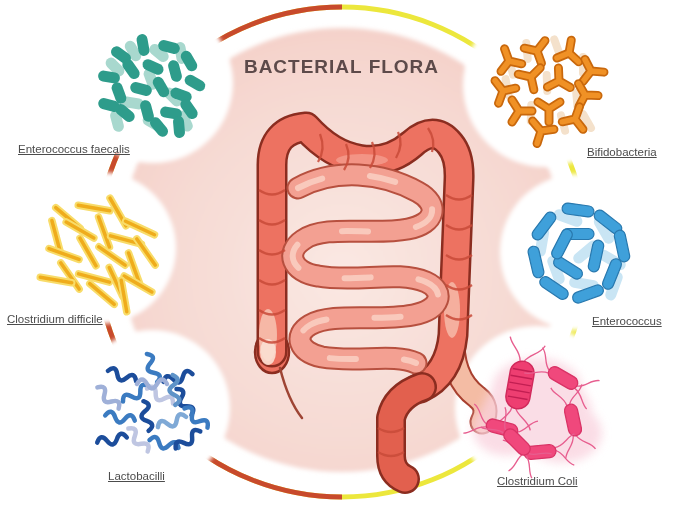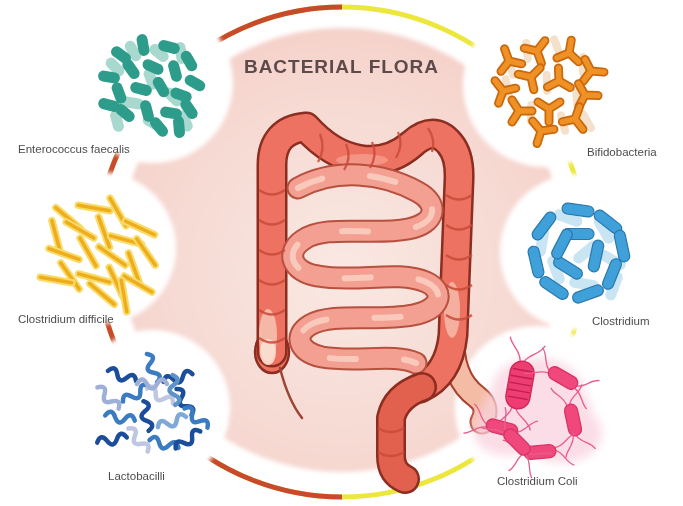--- a/index.html
+++ b/index.html
@@ -7,24 +7,24 @@
     position:relative;width:683px;height:506px;overflow:hidden;background:#ffffff;
     font-family:"Liberation Sans", sans-serif;
     border-radius:8px;
   }
   #art{position:absolute;left:0;top:0;}
   .title{
     position:absolute;top:56px;left:0;width:683px;text-align:center;
     font-size:19px;font-weight:600;letter-spacing:1px;color:#5d4a4a;
   }
   .lbl{
-    position:absolute;font-size:11.5px;color:#4c4c4c;white-space:nowrap;
+    position:absolute;font-size:11.5px;color:#4c4c4c;white-space:nowrap;text-decoration:underline;
   }
   .lbl-enterococcus{left:18px;top:143px;}
-  .lbl-clostridium{left:18px;top:313px;}
+  .lbl-clostridium{left:7px;top:313px;}
   .lbl-campylobacter{left:108px;top:470px;}
   .lbl-bifidobacteria{left:587px;top:146px;}
   .lbl-lactobacilli{left:592px;top:315px;}
   .lbl-ecoli{left:497px;top:475px;}
   
   .ya{stroke:#F8DC6A;stroke-width:7.5;stroke-linecap:round;fill:none;}
   .yb{stroke:#EFAC1C;stroke-width:3.5;stroke-linecap:round;fill:none;}
   .bo{stroke:#C9680C;stroke-width:9;stroke-linecap:round;stroke-linejoin:round;fill:none;}
   .bi{stroke:#F09125;stroke-width:5.5;stroke-linecap:round;stroke-linejoin:round;fill:none;}
   .sq{stroke-width:4.5;stroke-linecap:round;fill:none;}
@@ -384,17 +384,17 @@
       <use href="#flag16" stroke="#E75E8F" stroke-width="1.3" fill="none"></use>
       <use href="#cap32p" fill="#F0487C" stroke="#D93366" stroke-width="1.3"></use>
     </g>
   </g>
 </svg>
 
 <div class="title">BACTERIAL FLORA</div>
 <div class="lbl lbl-enterococcus">Enterococcus faecalis</div>
 <div class="lbl lbl-bifidobacteria">Bifidobacteria</div>
 <div class="lbl lbl-clostridium">Clostridium difficile</div>
-<div class="lbl lbl-lactobacilli">Clostridium</div>
+<div class="lbl lbl-lactobacilli">Enterococcus</div>
 <div class="lbl lbl-campylobacter">Lactobacilli</div>
 <div class="lbl lbl-ecoli">Clostridium Coli</div>
 
 </div>
 
 </body></html>

